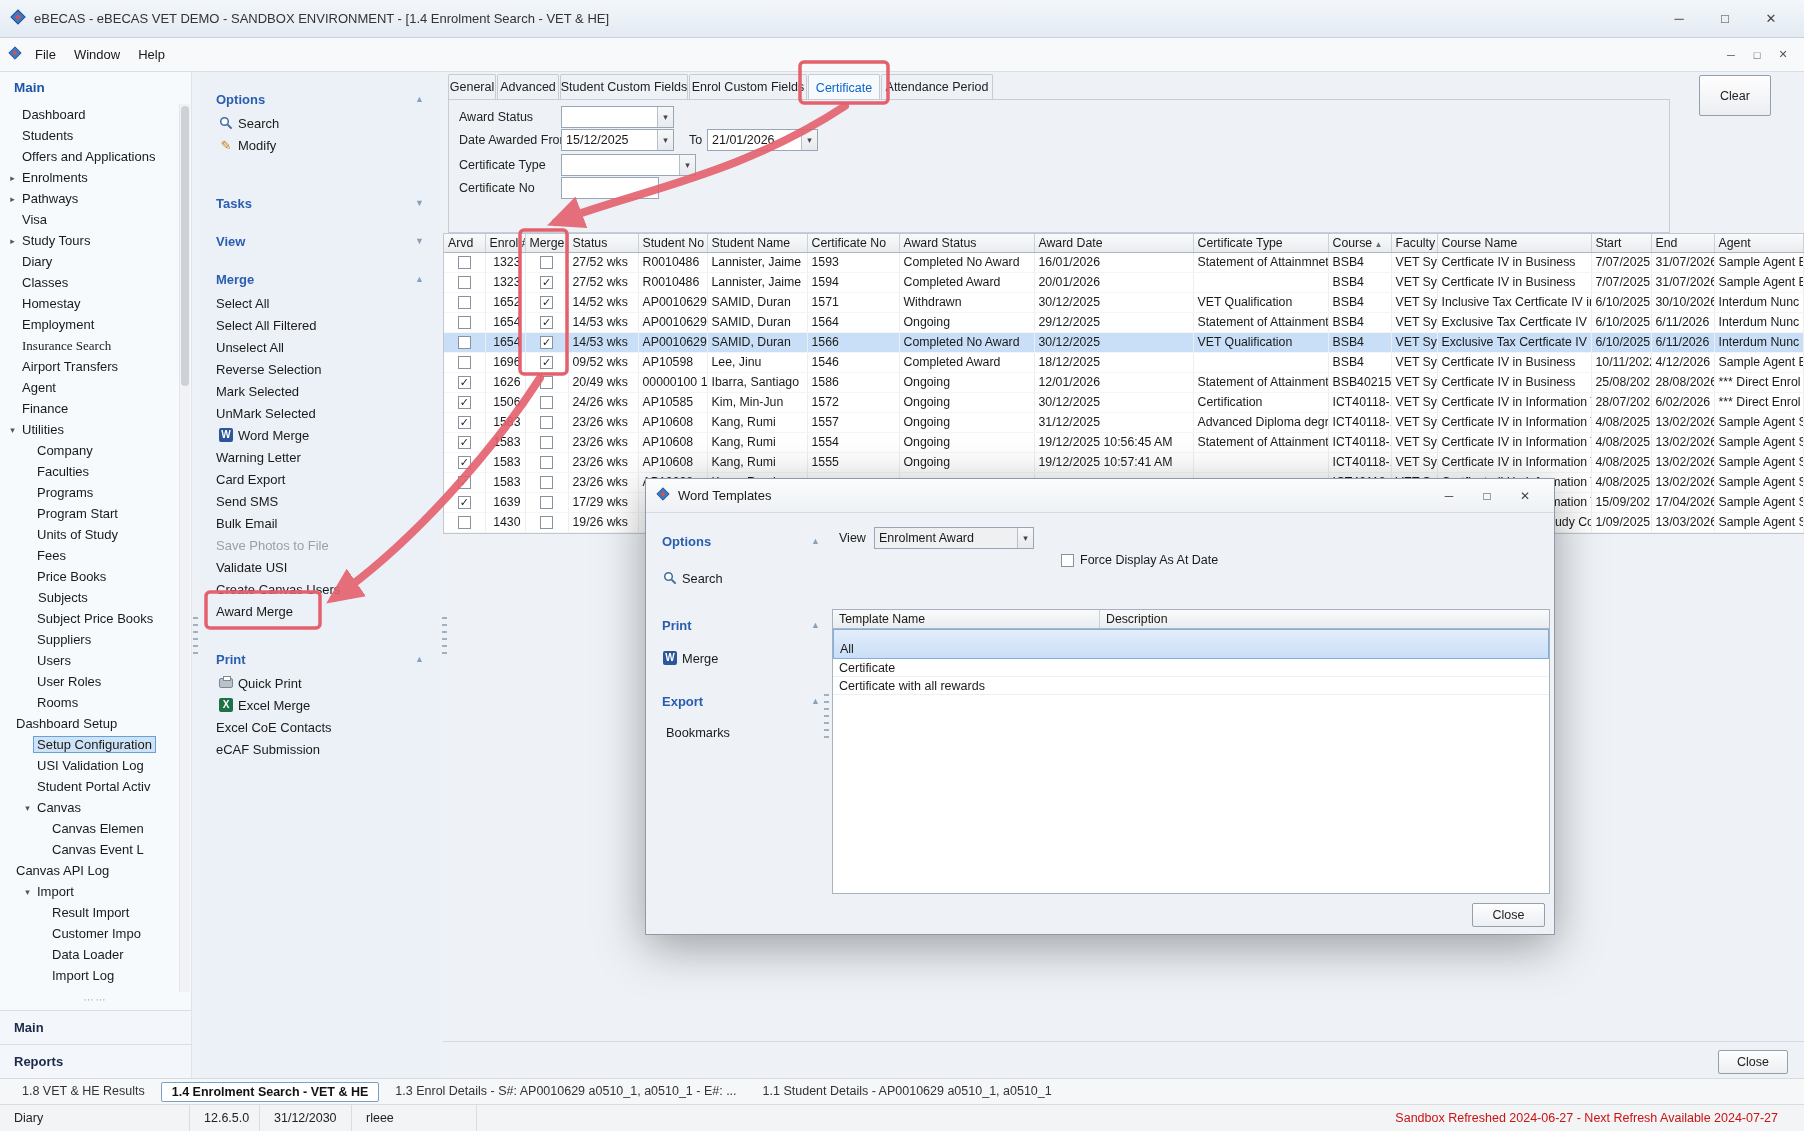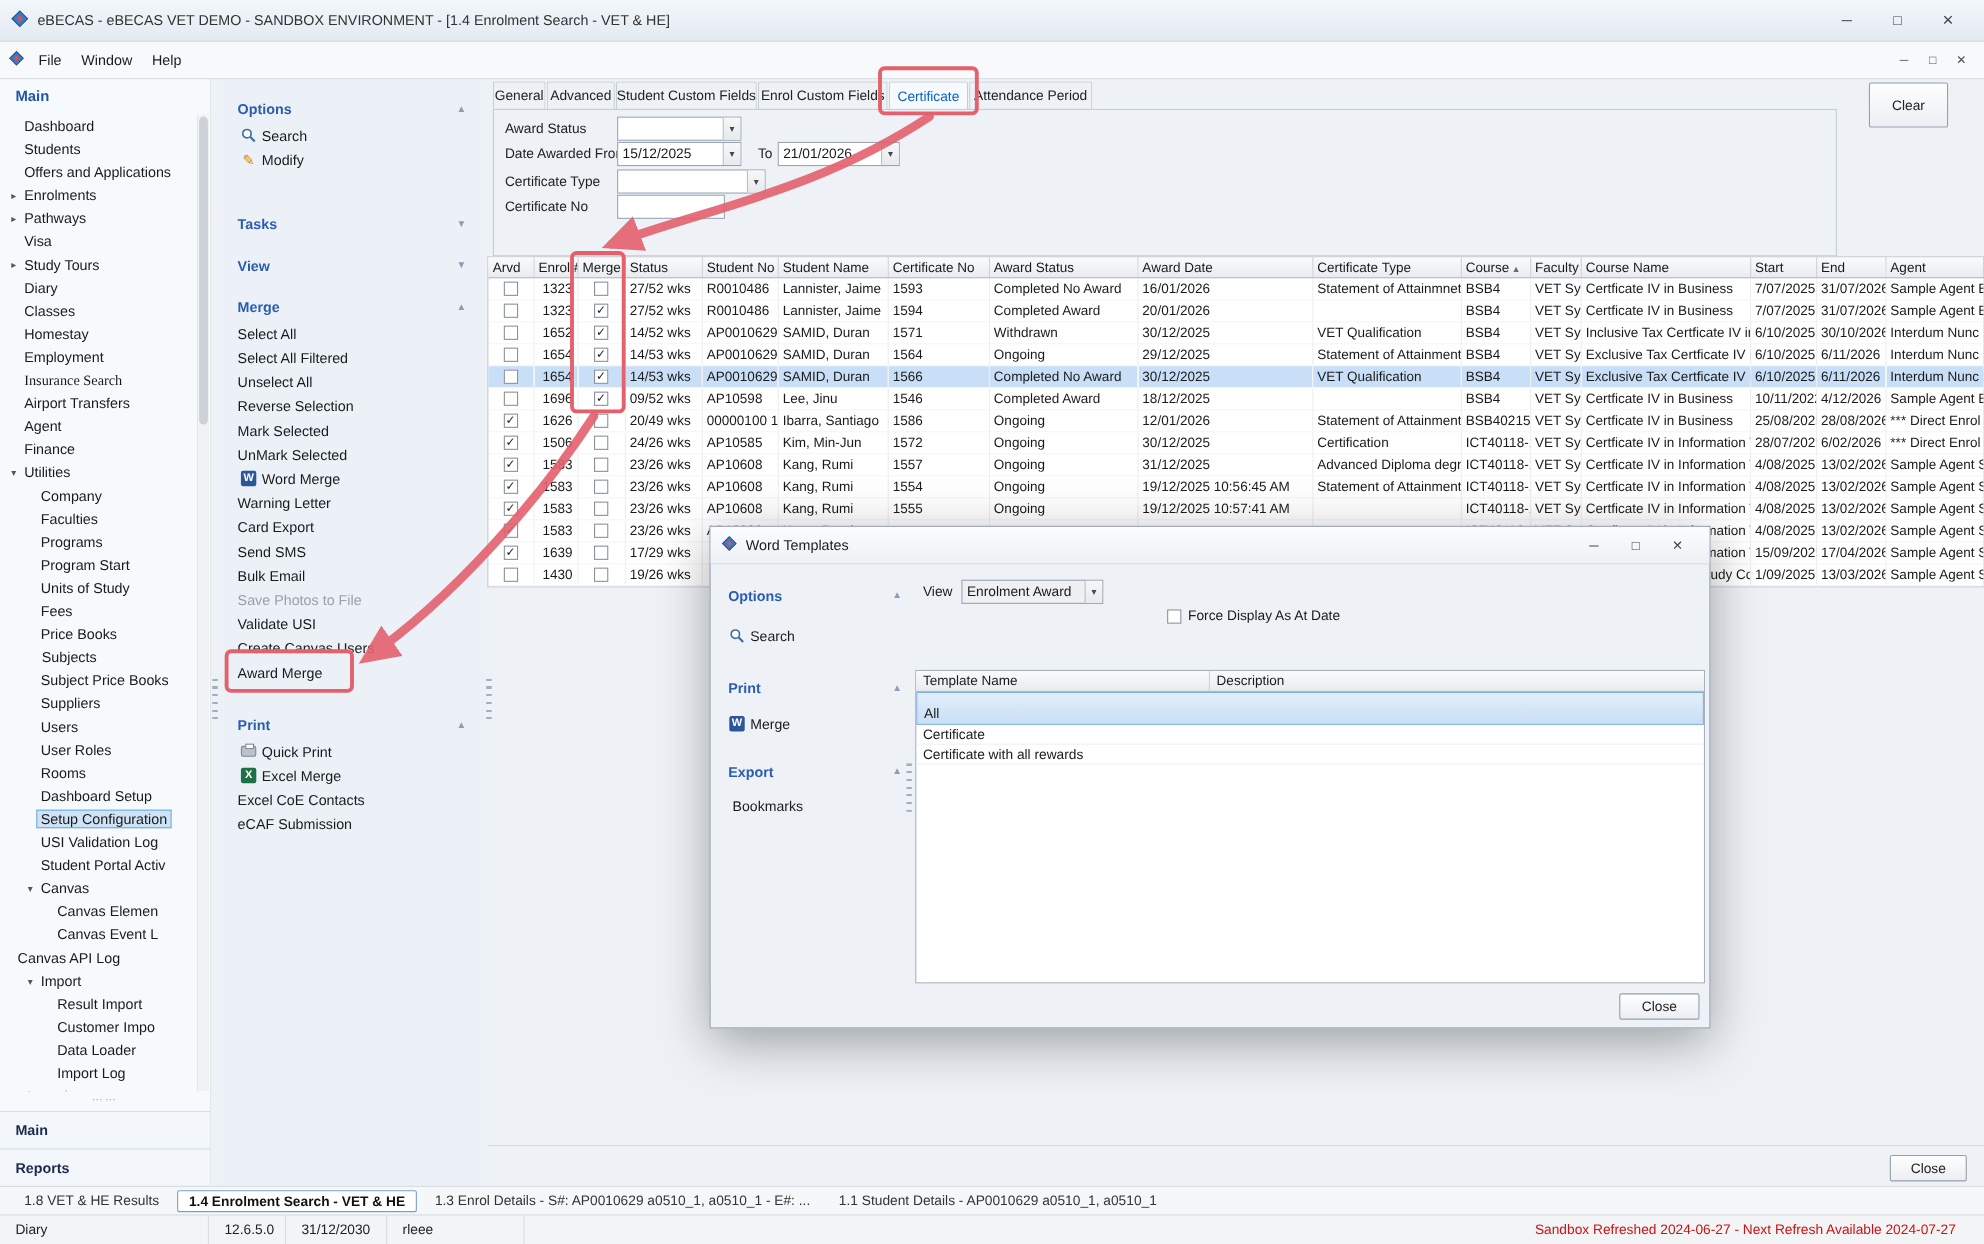--- a/index.html
+++ b/index.html
@@ -77,21 +77,21 @@
 .content-foot{position:absolute;left:0;right:0;top:969px;height:37px;border-top:1px solid #d3dae1}
 .close-main{position:absolute;right:16px;top:8px;width:70px;height:24px}
 
 
 .dialog{position:absolute;left:645px;top:478px;width:910px;height:457px;background:#eef2f7;border:1px solid #8f9bab;box-shadow:0 12px 45px rgba(0,0,0,.35);z-index:100}
 .dlg-title{height:34px;background:linear-gradient(#fbfcfd,#eef1f5);border-bottom:1px solid #d6dbe1;display:flex;align-items:center;padding:0 10px}
 .dlg-title .t{margin-left:8px}
 .dlg-btns{margin-left:auto;display:flex}
 .dlg-btn{width:38px;height:34px;display:flex;align-items:center;justify-content:center;color:#444;font-size:12px}
 .dlg-view-label{position:absolute;left:193px;top:52px;font-size:12.5px}
-.dlg-view{left:228px;top:48px;width:129px;background:#eef0f2}
+.dlg-view{left:228px;top:48px;width:160px;background:#eef0f2}
 .dlg-force{position:absolute;left:415px;top:74px;display:flex;align-items:center;gap:6px;font-size:12.5px}
 .dlg-sec-header{position:absolute;left:12px;width:168px;height:24px;display:flex;align-items:center;justify-content:space-between;color:#2a5db0;font-weight:bold;padding:0 6px 0 4px}
 .dlg-item{position:absolute;left:14px;width:160px;height:22px;display:flex;align-items:center;font-size:12.8px}
 .dlg-table{position:absolute;left:186px;top:130px;width:718px;height:285px;background:#fff;border:1px solid #a8b2bd}
 .dlg-thead{display:flex;height:19px;background:linear-gradient(#f9fafb,#e9ecef);border-bottom:1px solid #aeb6bf}
 .dlg-th{padding:0 6px;font-size:12.3px;display:flex;align-items:center;border-right:1px solid #ccd2d9;overflow:hidden}
 .dlg-th.grow{flex:1;border-right:none}
 .tpl-row{height:18px;display:flex;align-items:center;padding-left:6px;font-size:12.5px;border-bottom:1px solid #edf0f3}
 .tpl-row.sel{height:30px;align-items:flex-end;padding-bottom:2px;background:linear-gradient(#e3eefb,#c9def6);border:1px solid #7fafe0;border-bottom:1px solid #7fafe0}
 .dlg-close{position:absolute;left:826px;top:424px;width:73px;height:24px}
@@ -256,21 +256,21 @@
           <span class="tree-label">Users</span>
         </div>
         <div class="tree-item" style="padding-left: 21px;">
           <span class="tree-arrow"></span>
           <span class="tree-label">User Roles</span>
         </div>
         <div class="tree-item" style="padding-left: 21px;">
           <span class="tree-arrow"></span>
           <span class="tree-label">Rooms</span>
         </div>
-        <div class="tree-item" style="padding-left: 21px;">
+        <div class="tree-item" style="">
           <span class="tree-arrow"></span>
           <span class="tree-label">Dashboard Setup</span>
         </div>
         <div class="tree-item" style="padding-left: 21px;">
           <span class="tree-arrow"></span>
           <span class="tree-label sel-label">Setup Configuration</span>
         </div>
         <div class="tree-item" style="padding-left: 21px;">
           <span class="tree-arrow"></span>
           <span class="tree-label">USI Validation Log</span>

